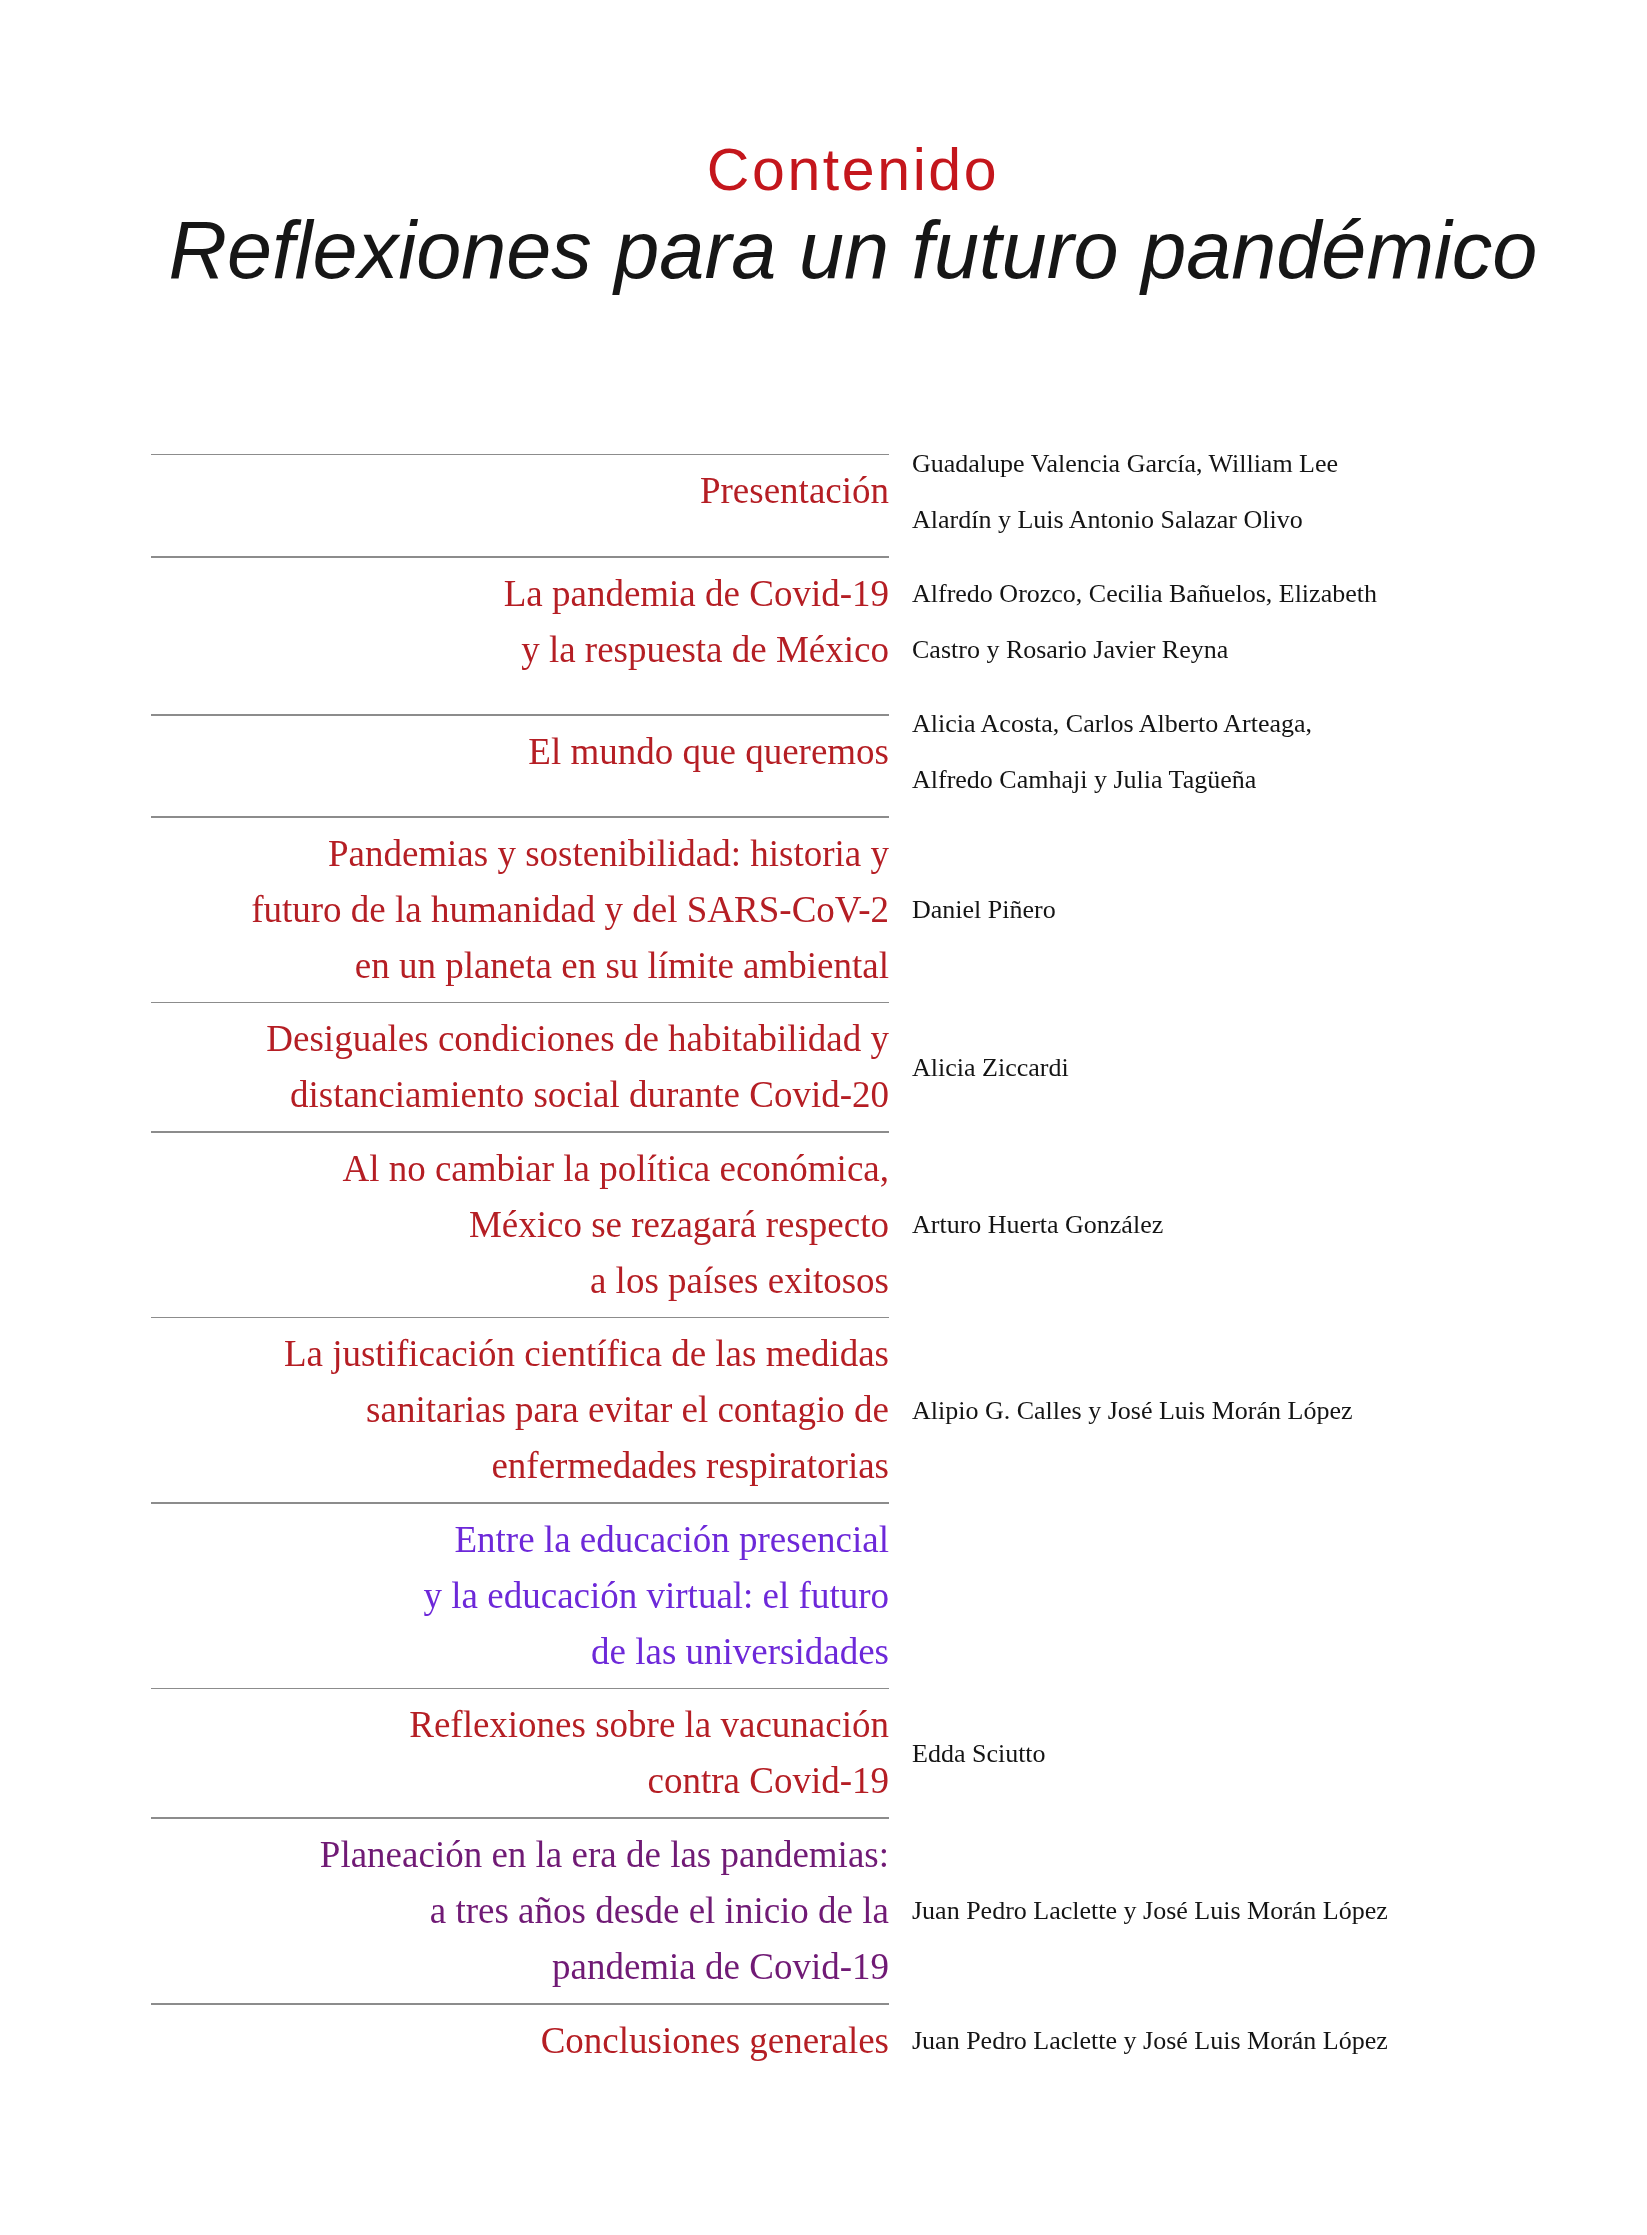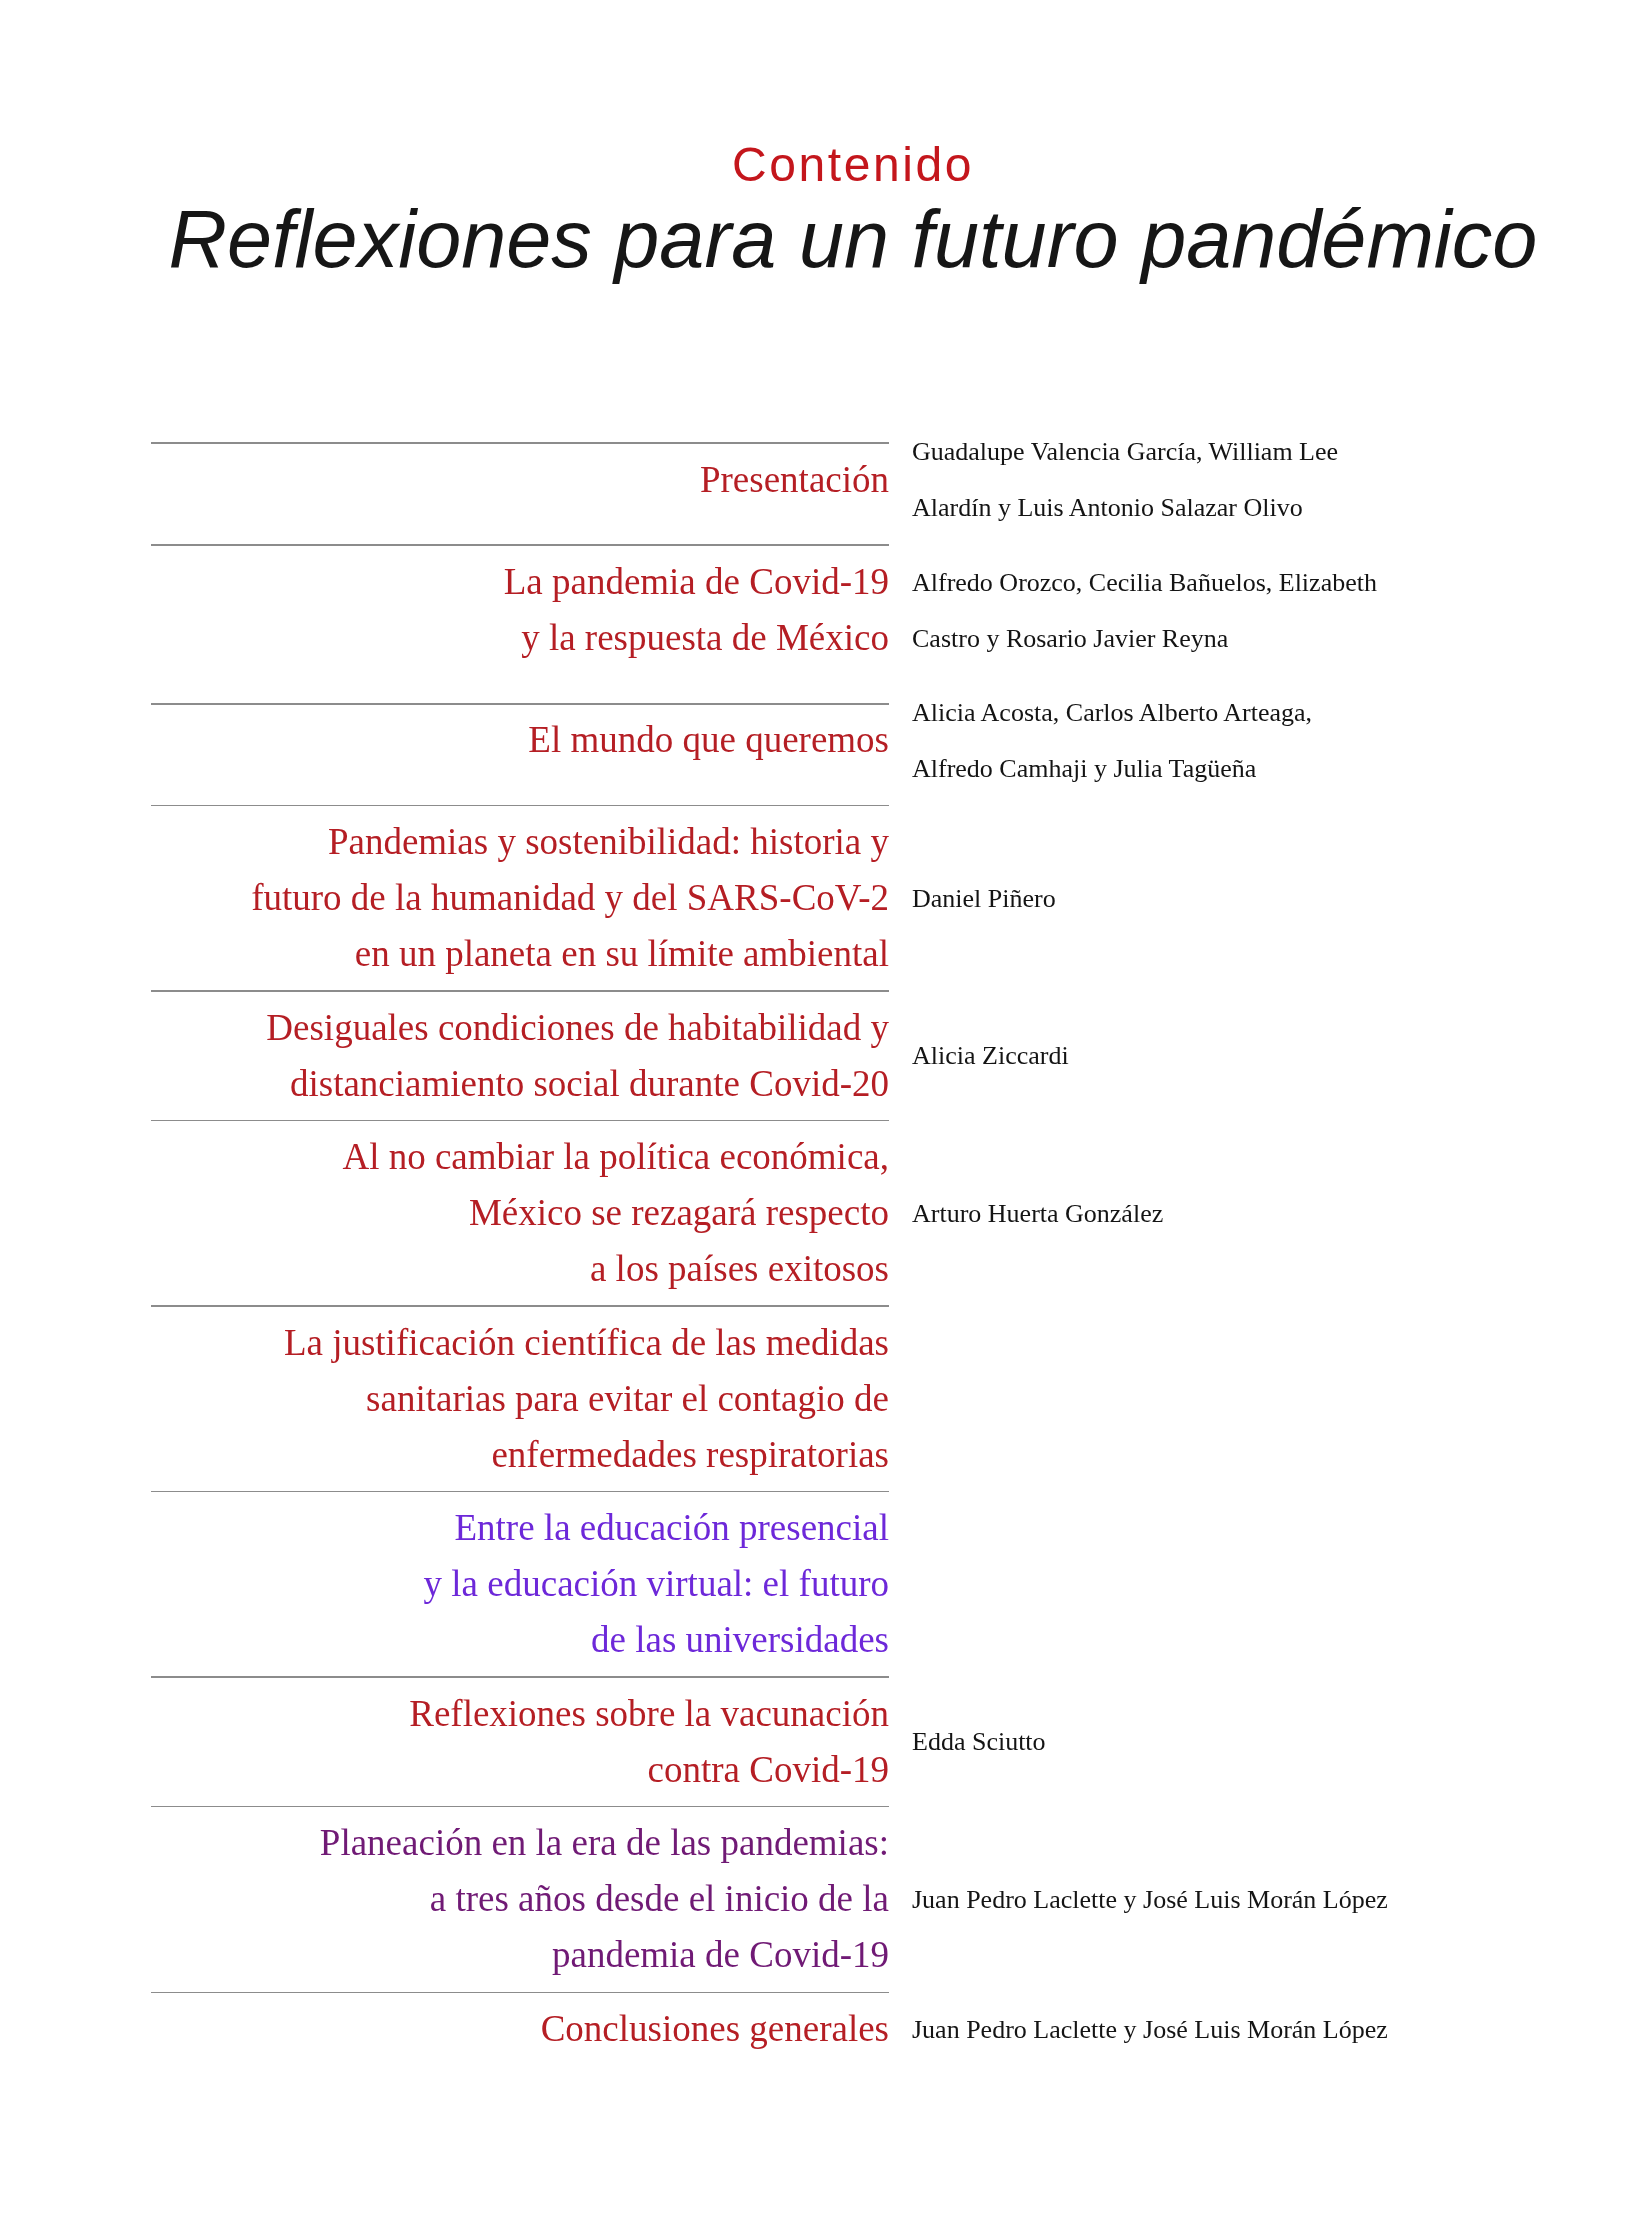--- a/index.html
+++ b/index.html
@@ -12,21 +12,21 @@
     font-family: "Liberation Serif", "DejaVu Serif", serif;
   }
   .content {
     margin-left: 151px;
     margin-right: 92px;
   }
   header { text-align: center; padding-top: 140px; }
   .page-title {
     font-family: "Liberation Sans", "DejaVu Sans", sans-serif;
     font-weight: normal;
-    font-size: 48px;
+    font-size: 59px;
     line-height: 1.05;
     letter-spacing: 2.6px;
     color: #c4161c;
     margin: 0;
   }
   .page-subtitle {
     font-family: "Liberation Sans", "DejaVu Sans", sans-serif;
     font-weight: normal;
     font-style: italic;
     font-size: 81px;
@@ -124,20 +124,21 @@
     <div class="toc-authors" style="color: rgb(20, 20, 20);">Arturo Huerta González</div>
   </div>
 
   <div class="toc-row">
     <div class="toc-left">
       <div class="rule" style="background: rgb(140, 140, 140);"></div>
       <div class="toc-title" style="color: rgb(181, 30, 36);">La justificación científica de las medidas
 sanitarias para evitar el contagio de
 enfermedades respiratorias</div>
     </div>
+    <div class="toc-authors" style="color: rgb(20, 20, 20);">Alipio G. Calles y José Luis Morán López</div>
   </div>
 
   <div class="toc-row">
     <div class="toc-left">
       <div class="rule" style="background: rgb(140, 140, 140);"></div>
       <div class="toc-title" style="color: #6d28d9;">Entre la educación presencial
 y la educación virtual: el futuro
 de las universidades</div>
     </div>
   </div>

